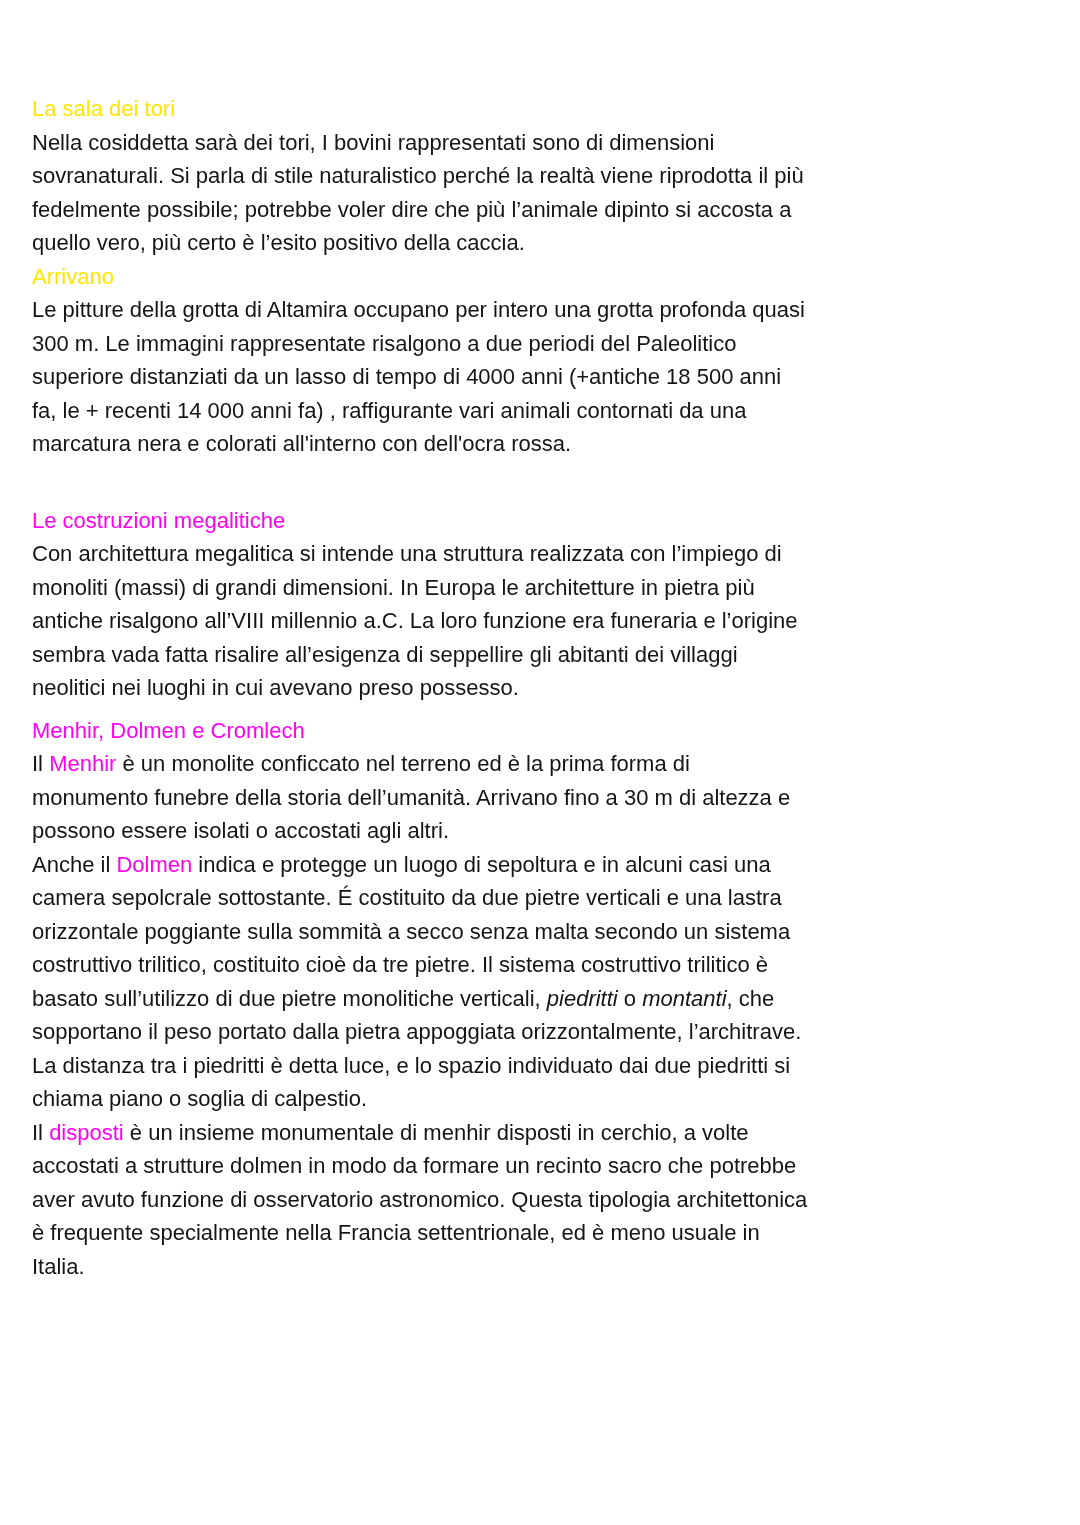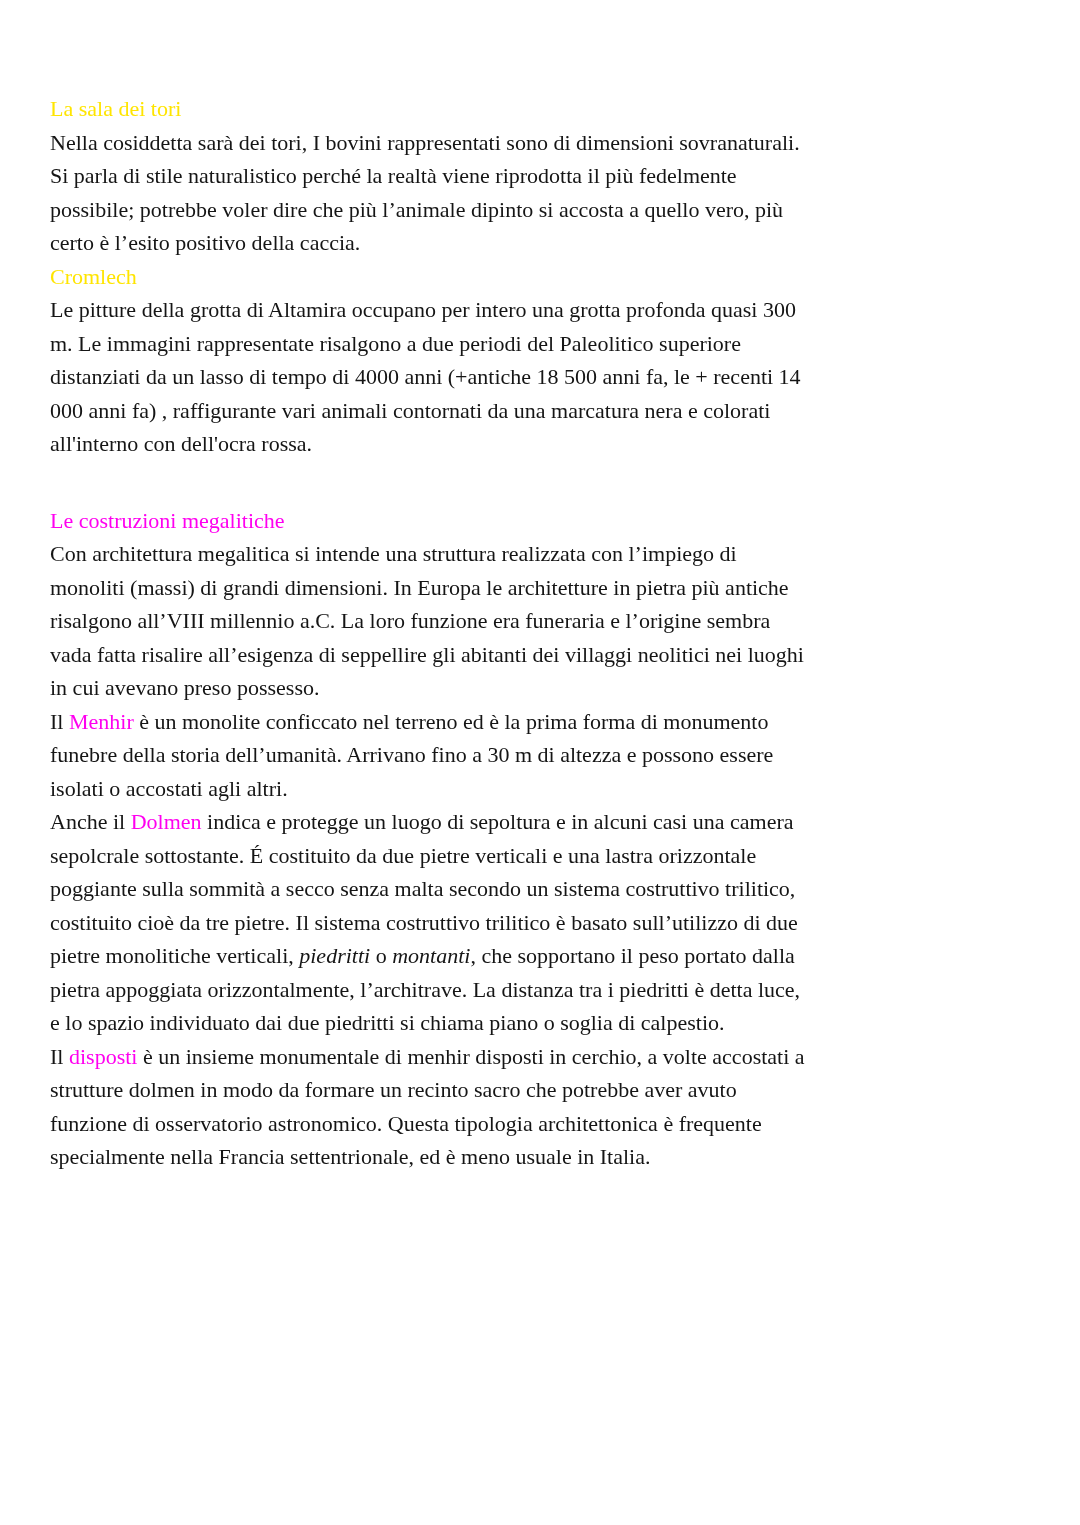--- a/index.html
+++ b/index.html
@@ -15,22 +15,22 @@
     padding: 0;
     background: var(--page-bg);
   }
   body {
     width: 1080px;
     min-height: 1525px;
   }
   .page {
     width: 867px;
     min-height: 1525px;
-    padding: 92px 57px 60px 50px;
-    font-family: Liberation Serif, serif;
+    padding: 92px 57px 60px 32px;
+    font-family: Liberation Sans, sans-serif;
     font-size: 22px;
     line-height: 33.5px;
     color: var(--body-text);
     -webkit-font-smoothing: antialiased;
   }
   p, .heading, .subheading {
     margin: 0;
     padding: 0;
   }
   .heading-yellow {
@@ -66,28 +66,29 @@
   }
 </style>
 </head>
 <body>
 
 <div class="page">
 
   <div class="heading heading-yellow">La sala dei tori</div>
   <p>Nella cosiddetta sarà dei tori, I bovini rappresentati sono di dimensioni sovranaturali. Si parla di stile naturalistico perché la realtà viene riprodotta il più fedelmente possibile; potrebbe voler dire che più l’animale dipinto si accosta a quello vero, più certo è l’esito positivo della caccia.</p>
 
-  <div class="heading heading-yellow">Cromlech</div>
+  <div class="heading heading-yellow">Arrivano</div>
   <p>Le pitture della grotta di Altamira occupano per intero una grotta profonda quasi 300 m. Le immagini rappresentate risalgono a due periodi del Paleolitico superiore distanziati da un lasso di tempo di 4000 anni (+antiche 18 500 anni fa, le + recenti 14 000 anni fa) , raffigurante vari animali contornati da una marcatura nera e colorati all'interno con dell'ocra rossa.</p>
 
   <div class="spacer"></div>
 
   <div class="subheading heading-magenta">Le costruzioni megalitiche</div>
   <p>Con architettura megalitica si intende una struttura realizzata con l’impiego di monoliti (massi) di grandi dimensioni. In Europa le architetture in pietra più antiche risalgono all’VIII millennio a.C. La loro funzione era funeraria e l’origine sembra vada fatta risalire all’esigenza di seppellire gli abitanti dei villaggi neolitici nei luoghi in cui avevano preso possesso.</p>
 
+  <div class="heading heading-magenta">Menhir, Dolmen e Cromlech</div>
 
   <p><span>Il </span><span class="term-magenta">Menhir</span><span> è un monolite conficcato nel terreno ed è la prima forma di monumento funebre della storia dell’umanità. Arrivano fino a 30 m di altezza e possono essere isolati o accostati agli altri.</span></p>
 
   <p><span>Anche il </span><span class="term-magenta">Dolmen</span><span> indica e protegge un luogo di sepoltura e in alcuni casi una camera sepolcrale sottostante. É costituito da due pietre verticali e una lastra orizzontale poggiante sulla sommità a secco senza malta secondo un sistema costruttivo trilitico, costituito cioè da tre pietre. Il sistema costruttivo trilitico è basato sull’utilizzo di due pietre monolitiche verticali, </span><span class="italic">piedritti</span><span> o </span><span class="italic">montanti</span><span>, che sopportano il peso portato dalla pietra appoggiata orizzontalmente, l’architrave. La distanza tra i piedritti è detta luce, e lo spazio individuato dai due piedritti si chiama piano o soglia di calpestio.</span></p>
 
   <p><span>Il </span><span class="term-magenta">disposti</span><span> è un insieme monumentale di menhir disposti in cerchio, a volte accostati a strutture dolmen in modo da formare un recinto sacro che potrebbe aver avuto funzione di osservatorio astronomico. Questa tipologia architettonica è frequente specialmente nella Francia settentrionale, ed è meno usuale in Italia.</span></p>
 
 </div>
 
 </body></html>

